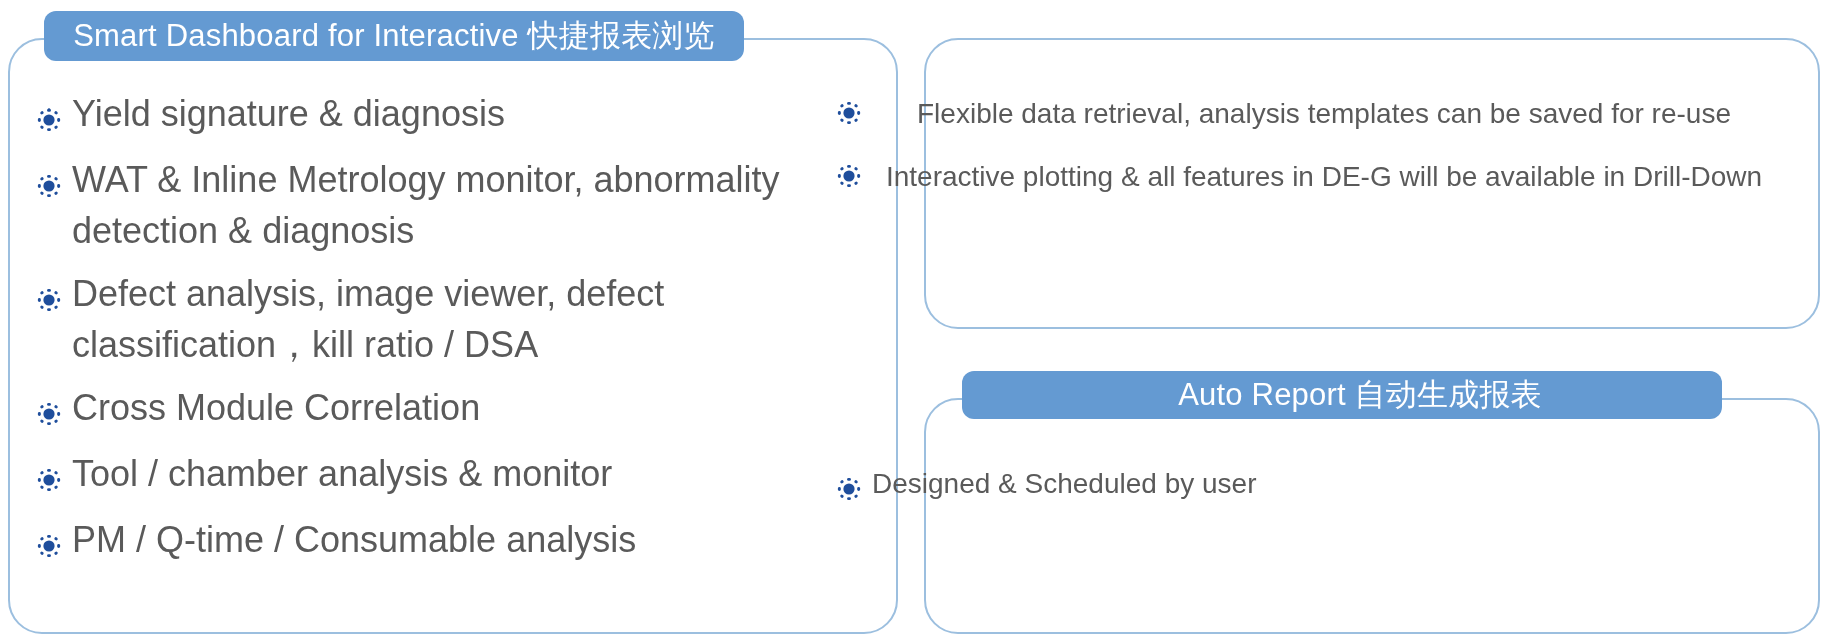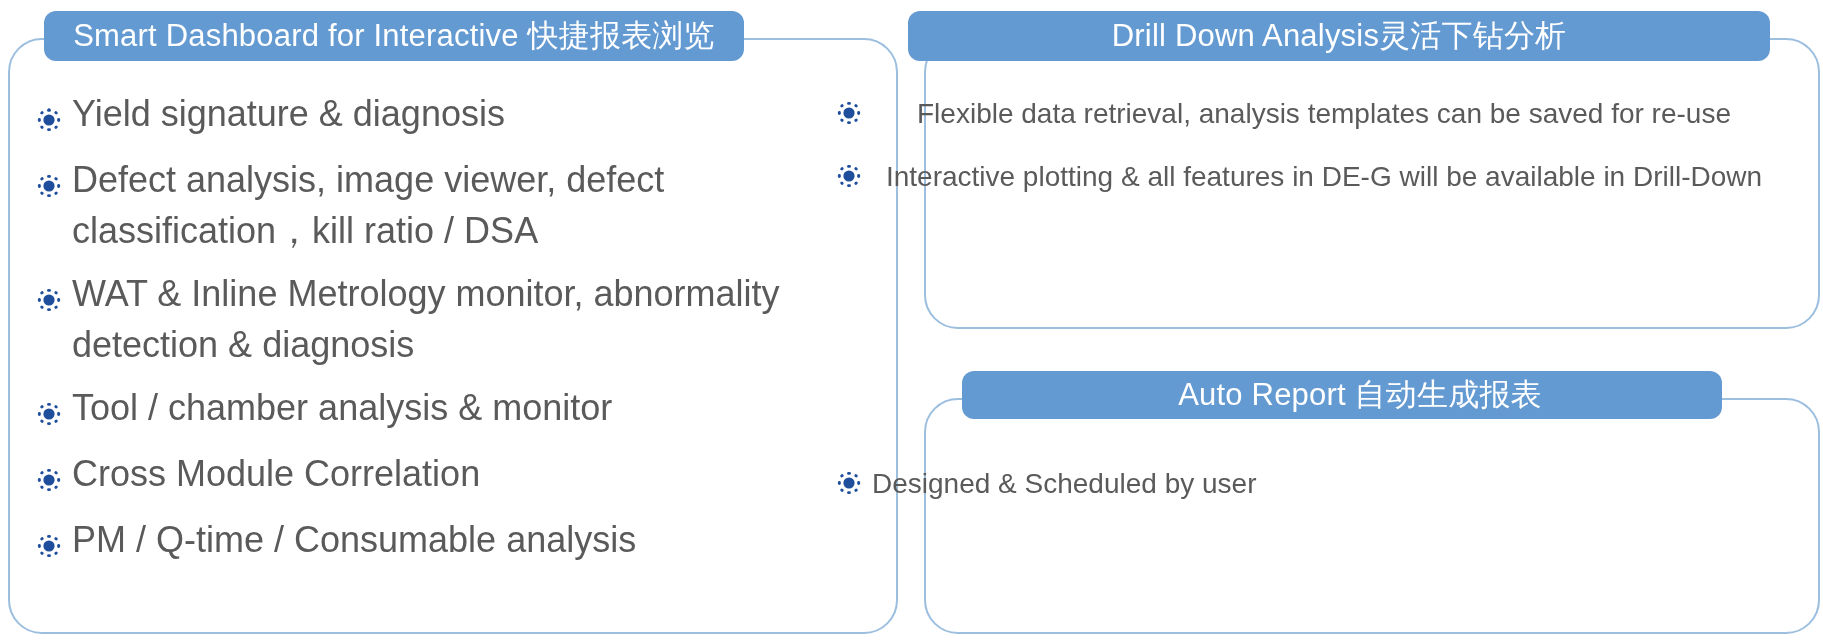--- a/index.html
+++ b/index.html
@@ -134,21 +134,21 @@
     height: 48px;
     font-size: 31px;
     padding-left: 36px;
   }
   #list-autoreport {
     left: 836px;
     top: 458px;
     width: 940px;
     font-size: 28px;
   }
-  #list-autoreport .bullet-item { margin-bottom: 12px; }
+  #list-autoreport .bullet-item { margin-bottom: 12px; align-items: flex-end; }
   #list-autoreport .bullet-text { line-height: 51px; }
   #list-autoreport .bullet-icon { margin: 12px 10px 0 0; }
 </style>
 </head>
 <body>
 
 <div id="root">
 
   <div class="card" id="card-dashboard"></div>
 
@@ -185,39 +185,57 @@
             <rect x="11.1" y="21.2" width="3.8" height="2.9" rx="1.4"></rect>
             <rect x="1.9" y="11.1" width="2.9" height="3.8" rx="1.4"></rect>
             <rect x="21.2" y="11.1" width="2.9" height="3.8" rx="1.4"></rect>
             <rect x="4.2" y="4.4" width="3.5" height="2.9" rx="1.4" transform="rotate(-45 5.95 5.85)"></rect>
             <rect x="18.3" y="4.4" width="3.5" height="2.9" rx="1.4" transform="rotate(45 20.05 5.85)"></rect>
             <rect x="4.2" y="18.7" width="3.5" height="2.9" rx="1.4" transform="rotate(45 5.95 20.15)"></rect>
             <rect x="18.3" y="18.7" width="3.5" height="2.9" rx="1.4" transform="rotate(-45 20.05 20.15)"></rect>
           </g>
         </svg>
       </span>
+      <span class="bullet-text">WAT &amp; Inline Metrology monitor, abnormality detection &amp; diagnosis</span>
+    </li>
+    <li class="bullet-item">
+      <span class="bullet-icon">
+        <svg width="26" height="26" viewBox="0 0 26 26" aria-hidden="true">
+          <circle cx="13" cy="13" r="5.6" fill="#1f4e9c"></circle>
+          <g fill="#1f4e9c">
+            <rect x="11.1" y="1.9" width="3.8" height="2.9" rx="1.4"></rect>
+            <rect x="11.1" y="21.2" width="3.8" height="2.9" rx="1.4"></rect>
+            <rect x="1.9" y="11.1" width="2.9" height="3.8" rx="1.4"></rect>
+            <rect x="21.2" y="11.1" width="2.9" height="3.8" rx="1.4"></rect>
+            <rect x="4.2" y="4.4" width="3.5" height="2.9" rx="1.4" transform="rotate(-45 5.95 5.85)"></rect>
+            <rect x="18.3" y="4.4" width="3.5" height="2.9" rx="1.4" transform="rotate(45 20.05 5.85)"></rect>
+            <rect x="4.2" y="18.7" width="3.5" height="2.9" rx="1.4" transform="rotate(45 5.95 20.15)"></rect>
+            <rect x="18.3" y="18.7" width="3.5" height="2.9" rx="1.4" transform="rotate(-45 20.05 20.15)"></rect>
+          </g>
+        </svg>
+      </span>
       <span class="bullet-text">Defect analysis, image viewer, defect classification，kill ratio / DSA</span>
     </li>
     <li class="bullet-item">
       <span class="bullet-icon">
         <svg width="26" height="26" viewBox="0 0 26 26" aria-hidden="true">
           <circle cx="13" cy="13" r="5.6" fill="#1f4e9c"></circle>
           <g fill="#1f4e9c">
             <rect x="11.1" y="1.9" width="3.8" height="2.9" rx="1.4"></rect>
             <rect x="11.1" y="21.2" width="3.8" height="2.9" rx="1.4"></rect>
             <rect x="1.9" y="11.1" width="2.9" height="3.8" rx="1.4"></rect>
             <rect x="21.2" y="11.1" width="2.9" height="3.8" rx="1.4"></rect>
             <rect x="4.2" y="4.4" width="3.5" height="2.9" rx="1.4" transform="rotate(-45 5.95 5.85)"></rect>
             <rect x="18.3" y="4.4" width="3.5" height="2.9" rx="1.4" transform="rotate(45 20.05 5.85)"></rect>
             <rect x="4.2" y="18.7" width="3.5" height="2.9" rx="1.4" transform="rotate(45 5.95 20.15)"></rect>
             <rect x="18.3" y="18.7" width="3.5" height="2.9" rx="1.4" transform="rotate(-45 20.05 20.15)"></rect>
           </g>
         </svg>
       </span>
-      <span class="bullet-text">WAT &amp; Inline Metrology monitor, abnormality detection &amp; diagnosis</span>
+      <span class="bullet-text">Cross Module Correlation</span>
     </li>
     <li class="bullet-item">
       <span class="bullet-icon">
         <svg width="26" height="26" viewBox="0 0 26 26" aria-hidden="true">
           <circle cx="13" cy="13" r="5.6" fill="#1f4e9c"></circle>
           <g fill="#1f4e9c">
             <rect x="11.1" y="1.9" width="3.8" height="2.9" rx="1.4"></rect>
             <rect x="11.1" y="21.2" width="3.8" height="2.9" rx="1.4"></rect>
             <rect x="1.9" y="11.1" width="2.9" height="3.8" rx="1.4"></rect>
             <rect x="21.2" y="11.1" width="2.9" height="3.8" rx="1.4"></rect>
@@ -239,45 +257,26 @@
             <rect x="11.1" y="21.2" width="3.8" height="2.9" rx="1.4"></rect>
             <rect x="1.9" y="11.1" width="2.9" height="3.8" rx="1.4"></rect>
             <rect x="21.2" y="11.1" width="2.9" height="3.8" rx="1.4"></rect>
             <rect x="4.2" y="4.4" width="3.5" height="2.9" rx="1.4" transform="rotate(-45 5.95 5.85)"></rect>
             <rect x="18.3" y="4.4" width="3.5" height="2.9" rx="1.4" transform="rotate(45 20.05 5.85)"></rect>
             <rect x="4.2" y="18.7" width="3.5" height="2.9" rx="1.4" transform="rotate(45 5.95 20.15)"></rect>
             <rect x="18.3" y="18.7" width="3.5" height="2.9" rx="1.4" transform="rotate(-45 20.05 20.15)"></rect>
           </g>
         </svg>
       </span>
-      <span class="bullet-text">Cross Module Correlation</span>
-    </li>
-    <li class="bullet-item">
-      <span class="bullet-icon">
-        <svg width="26" height="26" viewBox="0 0 26 26" aria-hidden="true">
-          <circle cx="13" cy="13" r="5.6" fill="#1f4e9c"></circle>
-          <g fill="#1f4e9c">
-            <rect x="11.1" y="1.9" width="3.8" height="2.9" rx="1.4"></rect>
-            <rect x="11.1" y="21.2" width="3.8" height="2.9" rx="1.4"></rect>
-            <rect x="1.9" y="11.1" width="2.9" height="3.8" rx="1.4"></rect>
-            <rect x="21.2" y="11.1" width="2.9" height="3.8" rx="1.4"></rect>
-            <rect x="4.2" y="4.4" width="3.5" height="2.9" rx="1.4" transform="rotate(-45 5.95 5.85)"></rect>
-            <rect x="18.3" y="4.4" width="3.5" height="2.9" rx="1.4" transform="rotate(45 20.05 5.85)"></rect>
-            <rect x="4.2" y="18.7" width="3.5" height="2.9" rx="1.4" transform="rotate(45 5.95 20.15)"></rect>
-            <rect x="18.3" y="18.7" width="3.5" height="2.9" rx="1.4" transform="rotate(-45 20.05 20.15)"></rect>
-          </g>
-        </svg>
-      </span>
       <span class="bullet-text">PM / Q-time / Consumable analysis</span>
     </li>
   </ul>
 
   <div class="card" id="card-drilldown"></div>
 
-  <div class="card-title" id="title-drilldown">Drill Down Analysis灵活下钻分析</div>
 
   <ul class="bullet-list" id="list-drilldown">
     <li class="bullet-item">
       <span class="bullet-icon">
         <svg width="26" height="26" viewBox="0 0 26 26" aria-hidden="true">
           <circle cx="13" cy="13" r="5.6" fill="#1f4e9c"></circle>
           <g fill="#1f4e9c">
             <rect x="11.1" y="1.9" width="3.8" height="2.9" rx="1.4"></rect>
             <rect x="11.1" y="21.2" width="3.8" height="2.9" rx="1.4"></rect>
             <rect x="1.9" y="11.1" width="2.9" height="3.8" rx="1.4"></rect>

